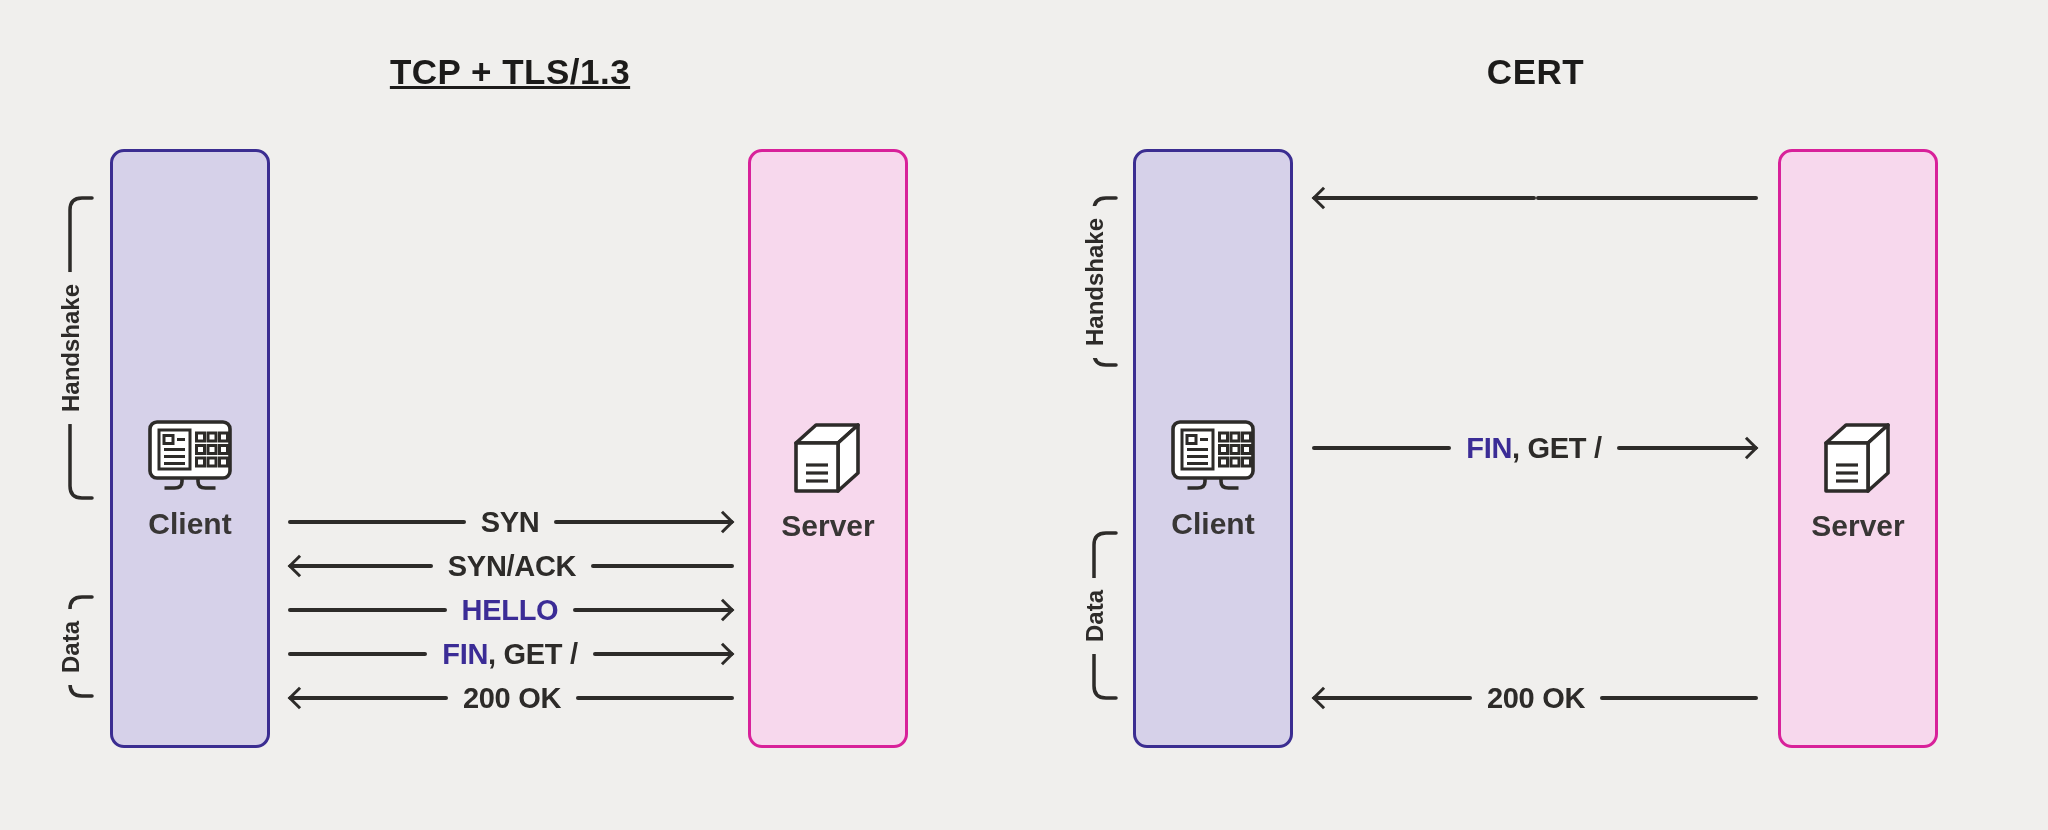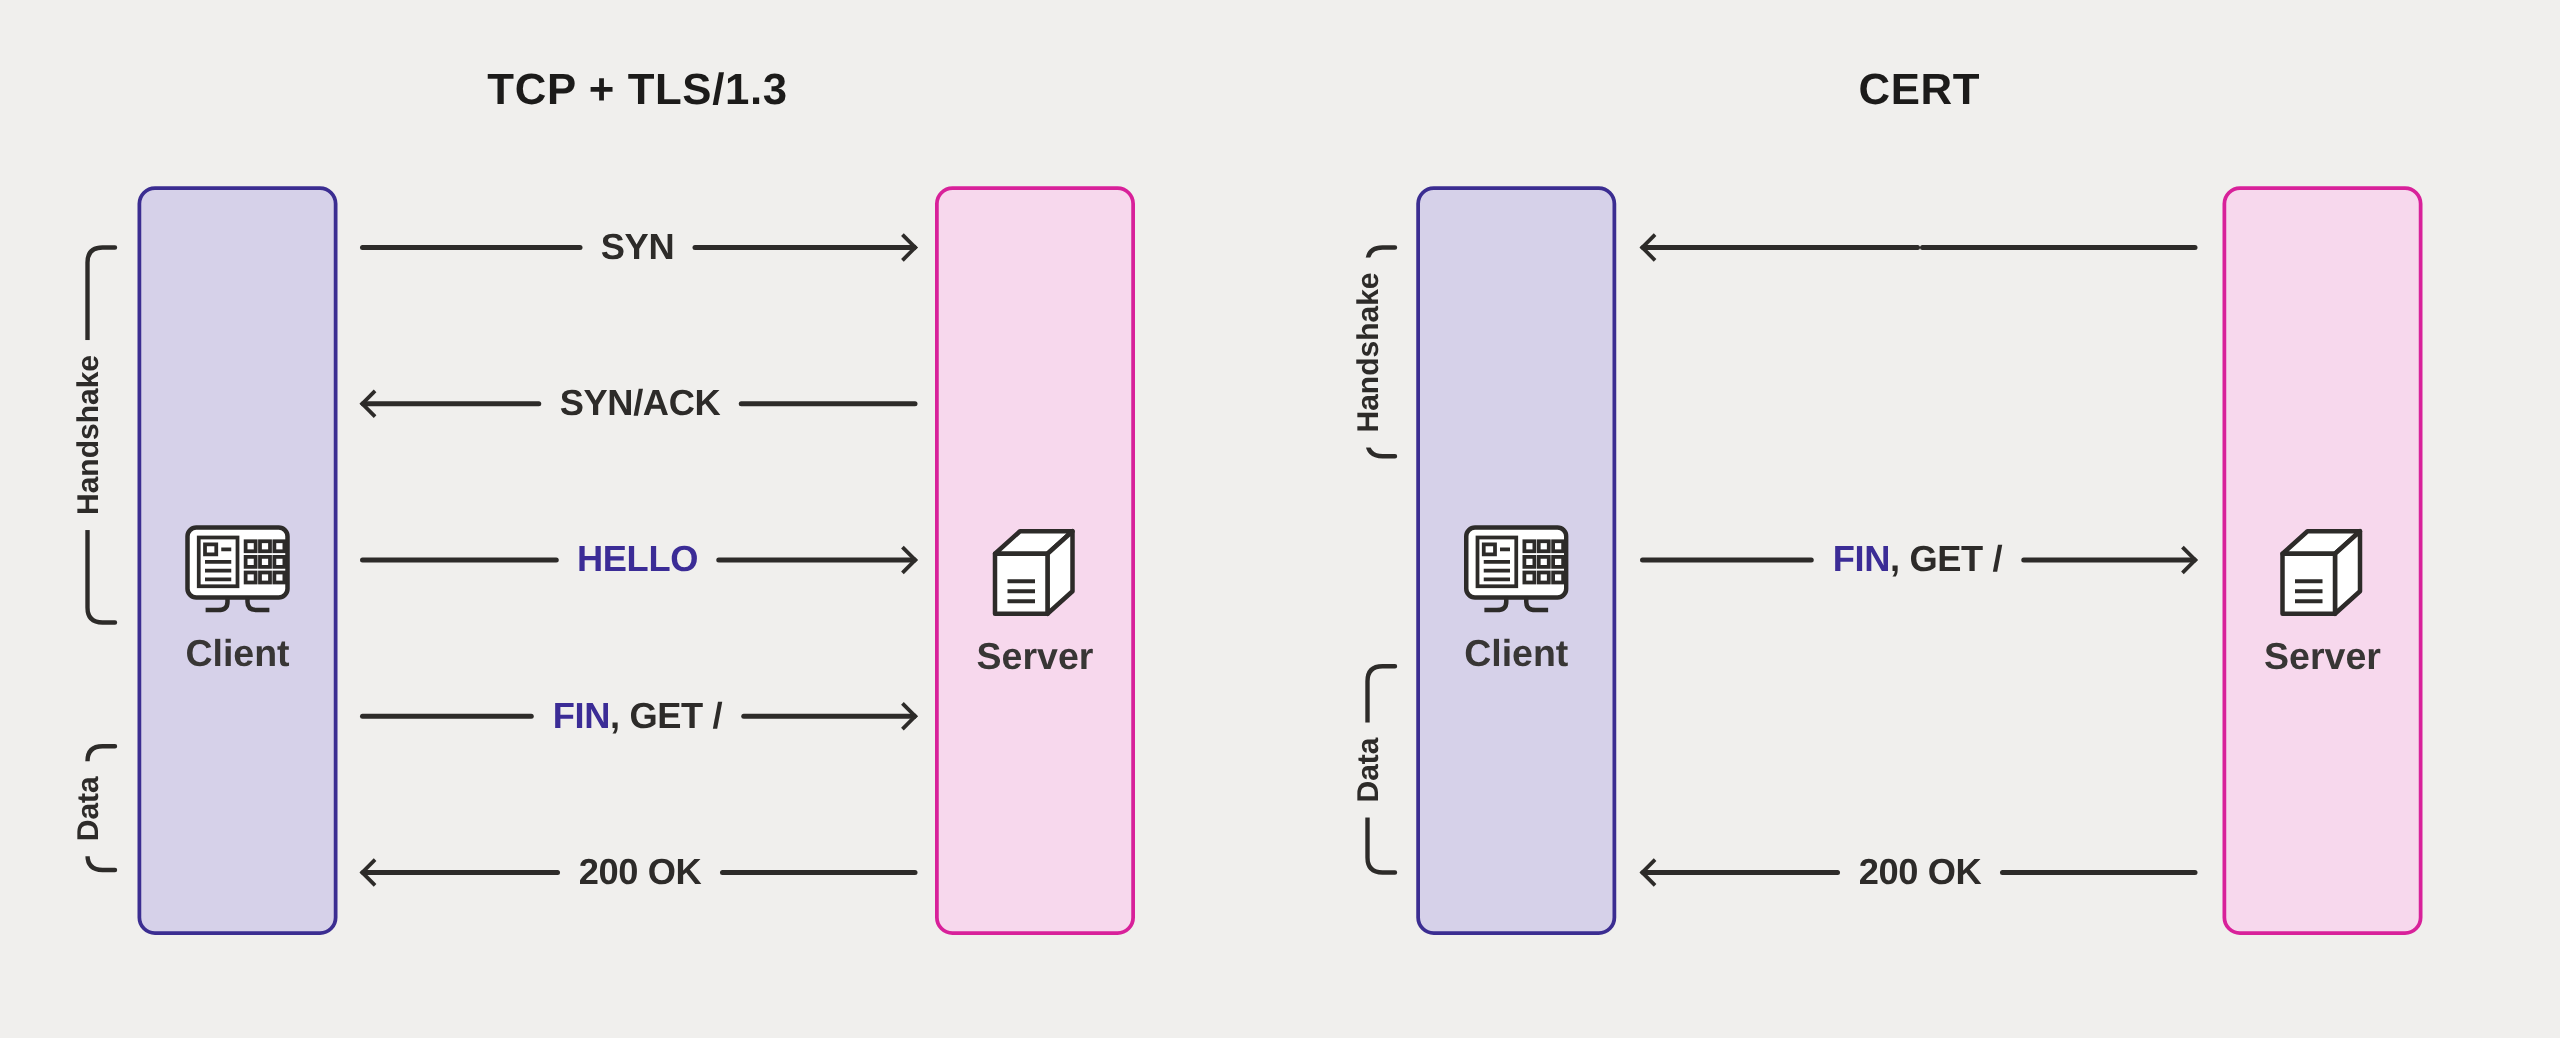--- a/index.html
+++ b/index.html
@@ -17,21 +17,21 @@
   body{
     background:var(--bg);
     font-family:"Liberation Sans","DejaVu Sans",sans-serif;
   }
   .stage{position:relative;width:2048px;height:830px;overflow:hidden;background:var(--bg);}
 
   .diagram-title{
     position:absolute;top:52px;text-align:center;
     font-size:35px;font-weight:700;color:var(--title);letter-spacing:.5px;
   }
-  #title-1{left:110px;width:800px;}
+  #title-1{left:110px;width:800px;text-decoration:underline;}
   #title-2{left:1133px;width:805px;}
 
   .box{
     position:absolute;top:149px;width:160px;height:599px;
     border-radius:14px;box-sizing:border-box;
     display:flex;flex-direction:column;align-items:center;justify-content:center;
   }
   .box .box-inner{display:flex;flex-direction:column;align-items:center;transform:translateY(32px);}
   .client-box{background:var(--client-fill);border:3.5px solid var(--client-border);}
   .server-box{background:var(--server-fill);border:3.5px solid var(--server-border);}
@@ -42,21 +42,21 @@
   .box-label{margin-top:11px;font-size:30px;font-weight:600;color:var(--label);}
 
   .icon svg{display:block;}
   .icon .stroke{fill:none;stroke:var(--line);}
   .icon .face{fill:#ffffff;stroke:var(--line);stroke-linejoin:round;}
 
   .lane{
     position:absolute;top:176px;height:544px;
     display:flex;flex-direction:column;justify-content:space-between;
   }
-  #lane-1{left:288px;width:446px;}
+  #lane-1{left:288px;width:446px;justify-content:flex-end;}
   #lane-2{left:1312px;width:446px;}
 
   .msg{display:flex;align-items:center;height:44px;}
   .msg .line{flex:1 1 auto;height:3.5px;background:var(--line);border-radius:2px;min-width:10px;}
   .msg .label{
     padding:0 15px;font-size:29px;font-weight:600;color:var(--line);
     white-space:nowrap;letter-spacing:-.3px;
   }
   .msg .seg-accent{color:var(--accent);}
   .msg .seg-line{color:var(--line);}

